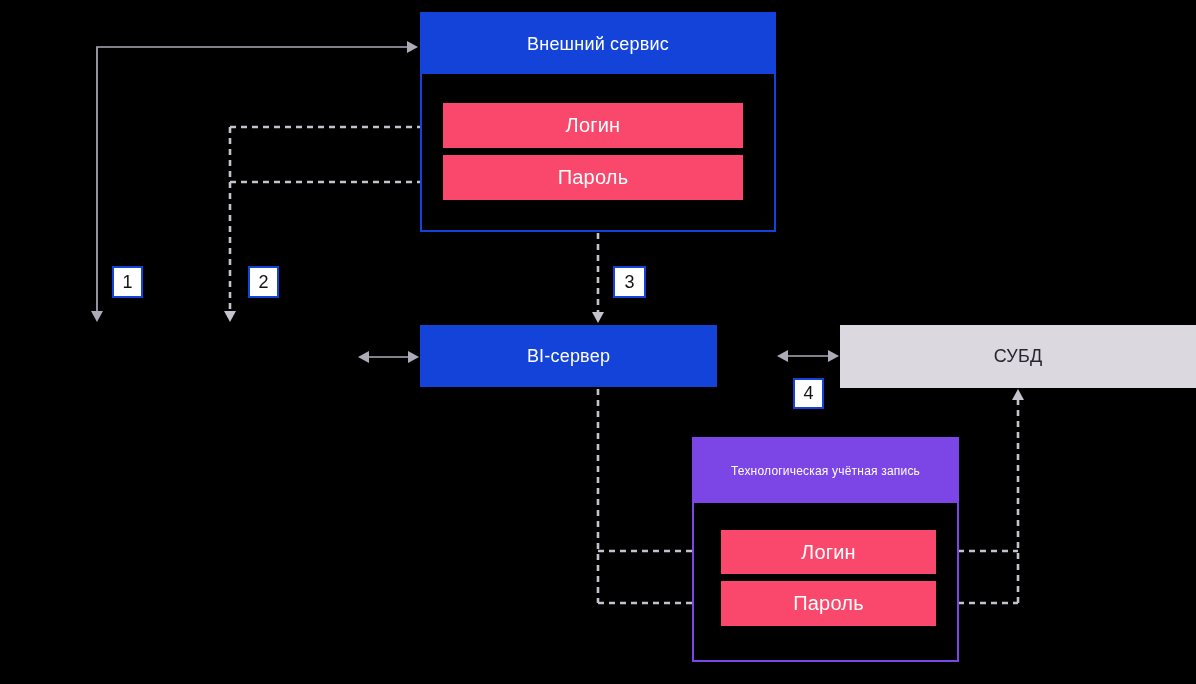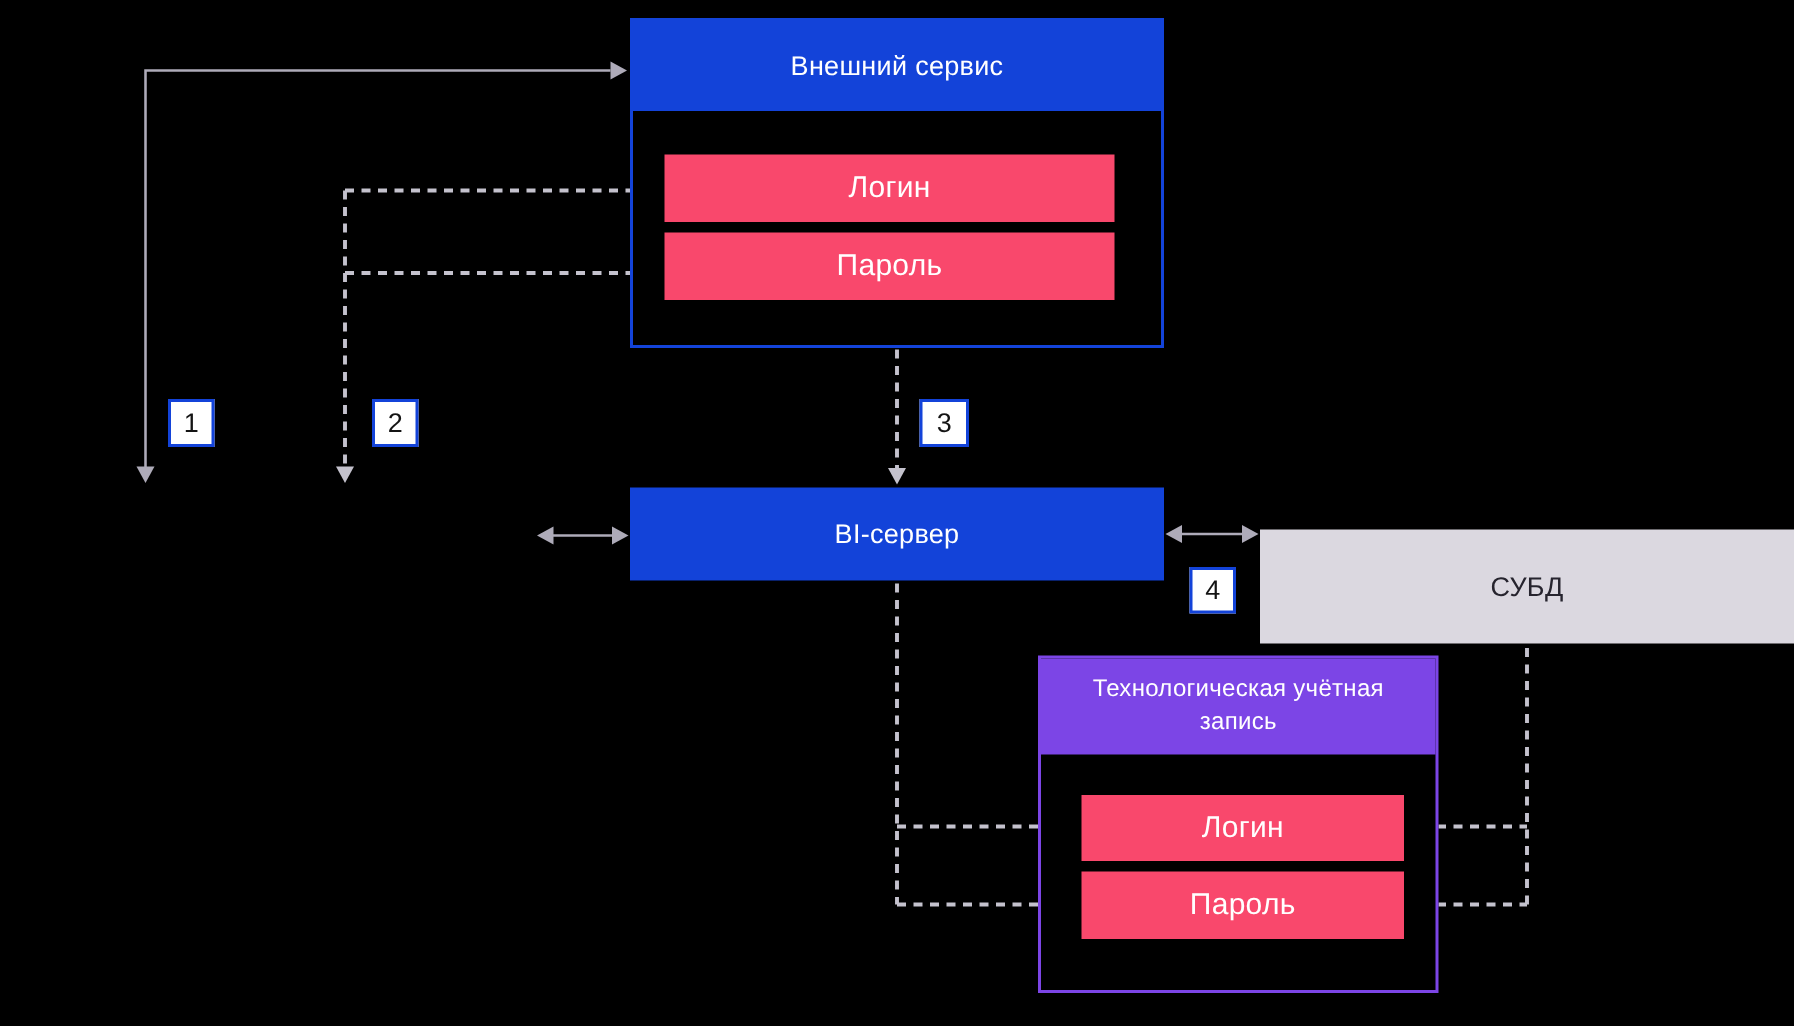--- a/index.html
+++ b/index.html
@@ -42,25 +42,25 @@
     display:flex;align-items:center;justify-content:center;
     color:#141414;font-size:18px;font-weight:500;
   }
   
   .ext{left:420px;top:12px;width:356px;height:220px;border:2px solid var(--blue);}
   .ext .hdr{height:60px;background:var(--blue);}
   .ext .f1{left:21px;top:89px;width:300px;height:45px;}
   .ext .f2{left:21px;top:141px;width:300px;height:45px;}
   
   .client{left:0;top:325px;width:357px;height:63px;background:var(--green);}
-  .bi{left:420px;top:325px;width:356px;height:62px;background:var(--blue);}
-  .dbms{left:840px;top:325px;width:356px;height:76px;background:var(--graybox);color:#26242e;margin-top:28px;}
+  .bi{left:420px;top:325px;width:297px;height:62px;background:var(--blue);}
+  .dbms{left:840px;top:325px;width:356px;height:63px;background:var(--graybox);color:#26242e;}
   
   .tech{left:692px;top:437px;width:267px;height:225px;border:2px solid var(--purple);}
-  .tech .hdr{height:64px;background:var(--purple);font-size:16px;line-height:1.35;padding:0 12px;}
+  .tech .hdr{height:64px;background:var(--purple);font-size:12px;line-height:1.35;padding:0 12px;}
   .tech .f1{left:27px;top:91px;width:215px;height:44px;}
   .tech .f2{left:27px;top:142px;width:215px;height:45px;}
   
   .s1{left:112px;top:266px;width:31px;height:32px;}
   .s2{left:248px;top:266px;width:31px;height:32px;}
   .s3{left:613px;top:266px;width:33px;height:32px;}
   .s4{left:793px;top:378px;width:31px;height:31px;}
   .sline{stroke:var(--solidline);stroke-width:1.7;fill:none;}
   .dline{stroke:var(--dashline);stroke-width:2.6;fill:none;stroke-dasharray:6 5;}
   .sarrow{fill:var(--solidline);stroke:none;}

